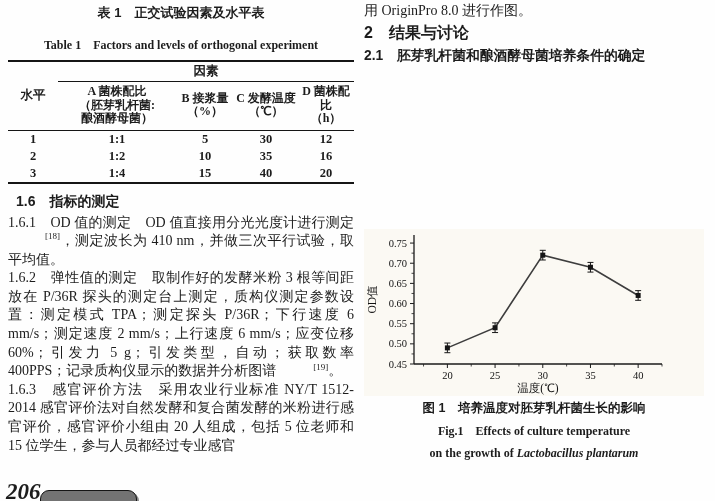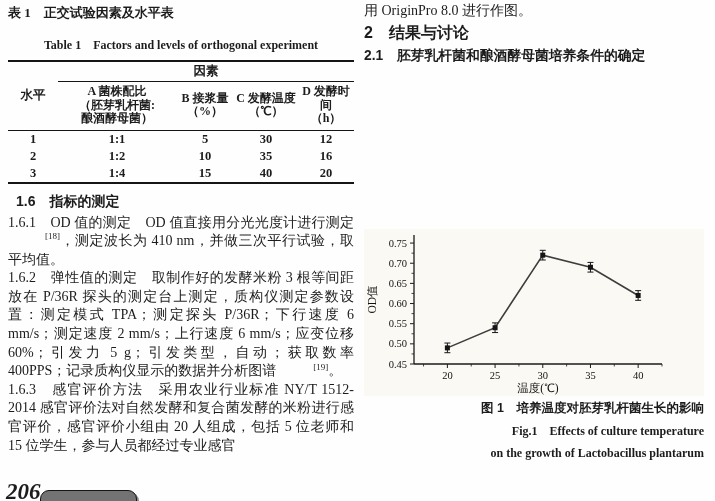--- a/index.html
+++ b/index.html
@@ -4,21 +4,21 @@
 <style>
   html,body{margin:0;padding:0;}
   body{
     width:715px;height:501px;position:relative;overflow:hidden;
     background:#fefefe;color:#1c1c1c;
     font-family:"Liberation Serif", serif;
   }
   .col-left{position:absolute;left:8px;top:4px;width:346px;}
   .col-right{position:absolute;left:364px;top:2px;width:348px;}
 
-  .tbl-title-zh{text-align:left;font-family:Liberation Serif, serif;font-weight:bold;font-size:13px;}
+  .tbl-title-zh{text-align:center;font-family:Liberation Sans, sans-serif;font-weight:bold;font-size:13px;}
   .tbl-title-en{text-align:center;font-weight:bold;font-size:12px;margin-top:15px;}
 
   table.factors{width:100%;border-collapse:collapse;margin-top:6px;
     border-top:2px solid #151515;border-bottom:2px solid #151515;}
   table.factors th, table.factors td{text-align:center;padding:0;font-weight:bold;}
   th.group{border-bottom:1.2px solid #151515;font-size:12.5px;height:19px;}
   th.level{border-bottom:1.2px solid #151515;font-size:12.5px;width:50px;}
   tr.hdr2 th{border-bottom:1.2px solid #151515;font-size:12px;line-height:13.5px;
     padding-top:3px;padding-bottom:4px;vertical-align:middle;}
   tr.datarow td{font-size:12.5px;height:17px;}
@@ -26,24 +26,24 @@
 
   .h16{font-family:"Liberation Sans",sans-serif;font-weight:bold;font-size:14px;margin:9px 0 3px 8px;}
   p.body{font-size:14px;line-height:18.6px;text-align:justify;margin:0;}
   sup.ref{font-size:9px;line-height:0;vertical-align:super;margin-left:37px;}
 
   .p-origin{font-size:14px;line-height:18px;margin:0;}
   .h2{font-family:"Liberation Sans",sans-serif;font-weight:bold;font-size:16px;margin:3px 0 3px 0;}
   .h21{font-family:"Liberation Sans",sans-serif;font-weight:bold;font-size:13.8px;margin:0 0 17px 0;}
 
   .chart-wrap{position:absolute;left:364px;top:229px;width:340px;height:167px;}
-  .fig-caption{position:absolute;left:364px;top:400px;width:340px;text-align:right;}
+  .fig-caption{position:absolute;left:364px;top:400px;width:340px;text-align:center;}
   .cap-zh{font-family:"Liberation Sans",sans-serif;font-weight:bold;font-size:12.5px;}
   .cap-en{font-weight:bold;font-size:12px;margin-top:6px;}
-  .cap-en .it{}
+  .cap-en .it{font-style:italic;}
 
   .footer{position:absolute;left:6px;top:479px;width:220px;height:34px;text-align:right;}
   .page-num{position:absolute;left:0;top:0;font-family:"Liberation Serif",serif;
     font-weight:bold;font-style:italic;font-size:23px;}
   .issue-pill{position:absolute;left:34px;top:11px;padding:19px 13px;
     border:1.5px solid #151515;border-radius:9px;background:#737373;
     font-family:"Liberation Sans",sans-serif;font-size:11px;white-space:nowrap;
     box-shadow:2px 2px 0 rgba(45,45,45,.55);}
 </style>
 </head>
@@ -67,21 +67,21 @@
         </th>
         <th class="c-b">
           <div>B 接浆量</div>
           <div>（%）</div>
         </th>
         <th class="c-c">
           <div>C 发酵温度</div>
           <div>（℃）</div>
         </th>
         <th class="c-d">
-          <div>D 发酵时间</div>
+          <div>D 菌株配比</div>
           <div>（h）</div>
         </th>
       </tr>
       <tr class="datarow">
         <td>1</td>
         <td class="c-a">1:1</td>
         <td class="c-b">5</td>
         <td class="c-c">30</td>
         <td class="c-d">12</td>
       </tr>

